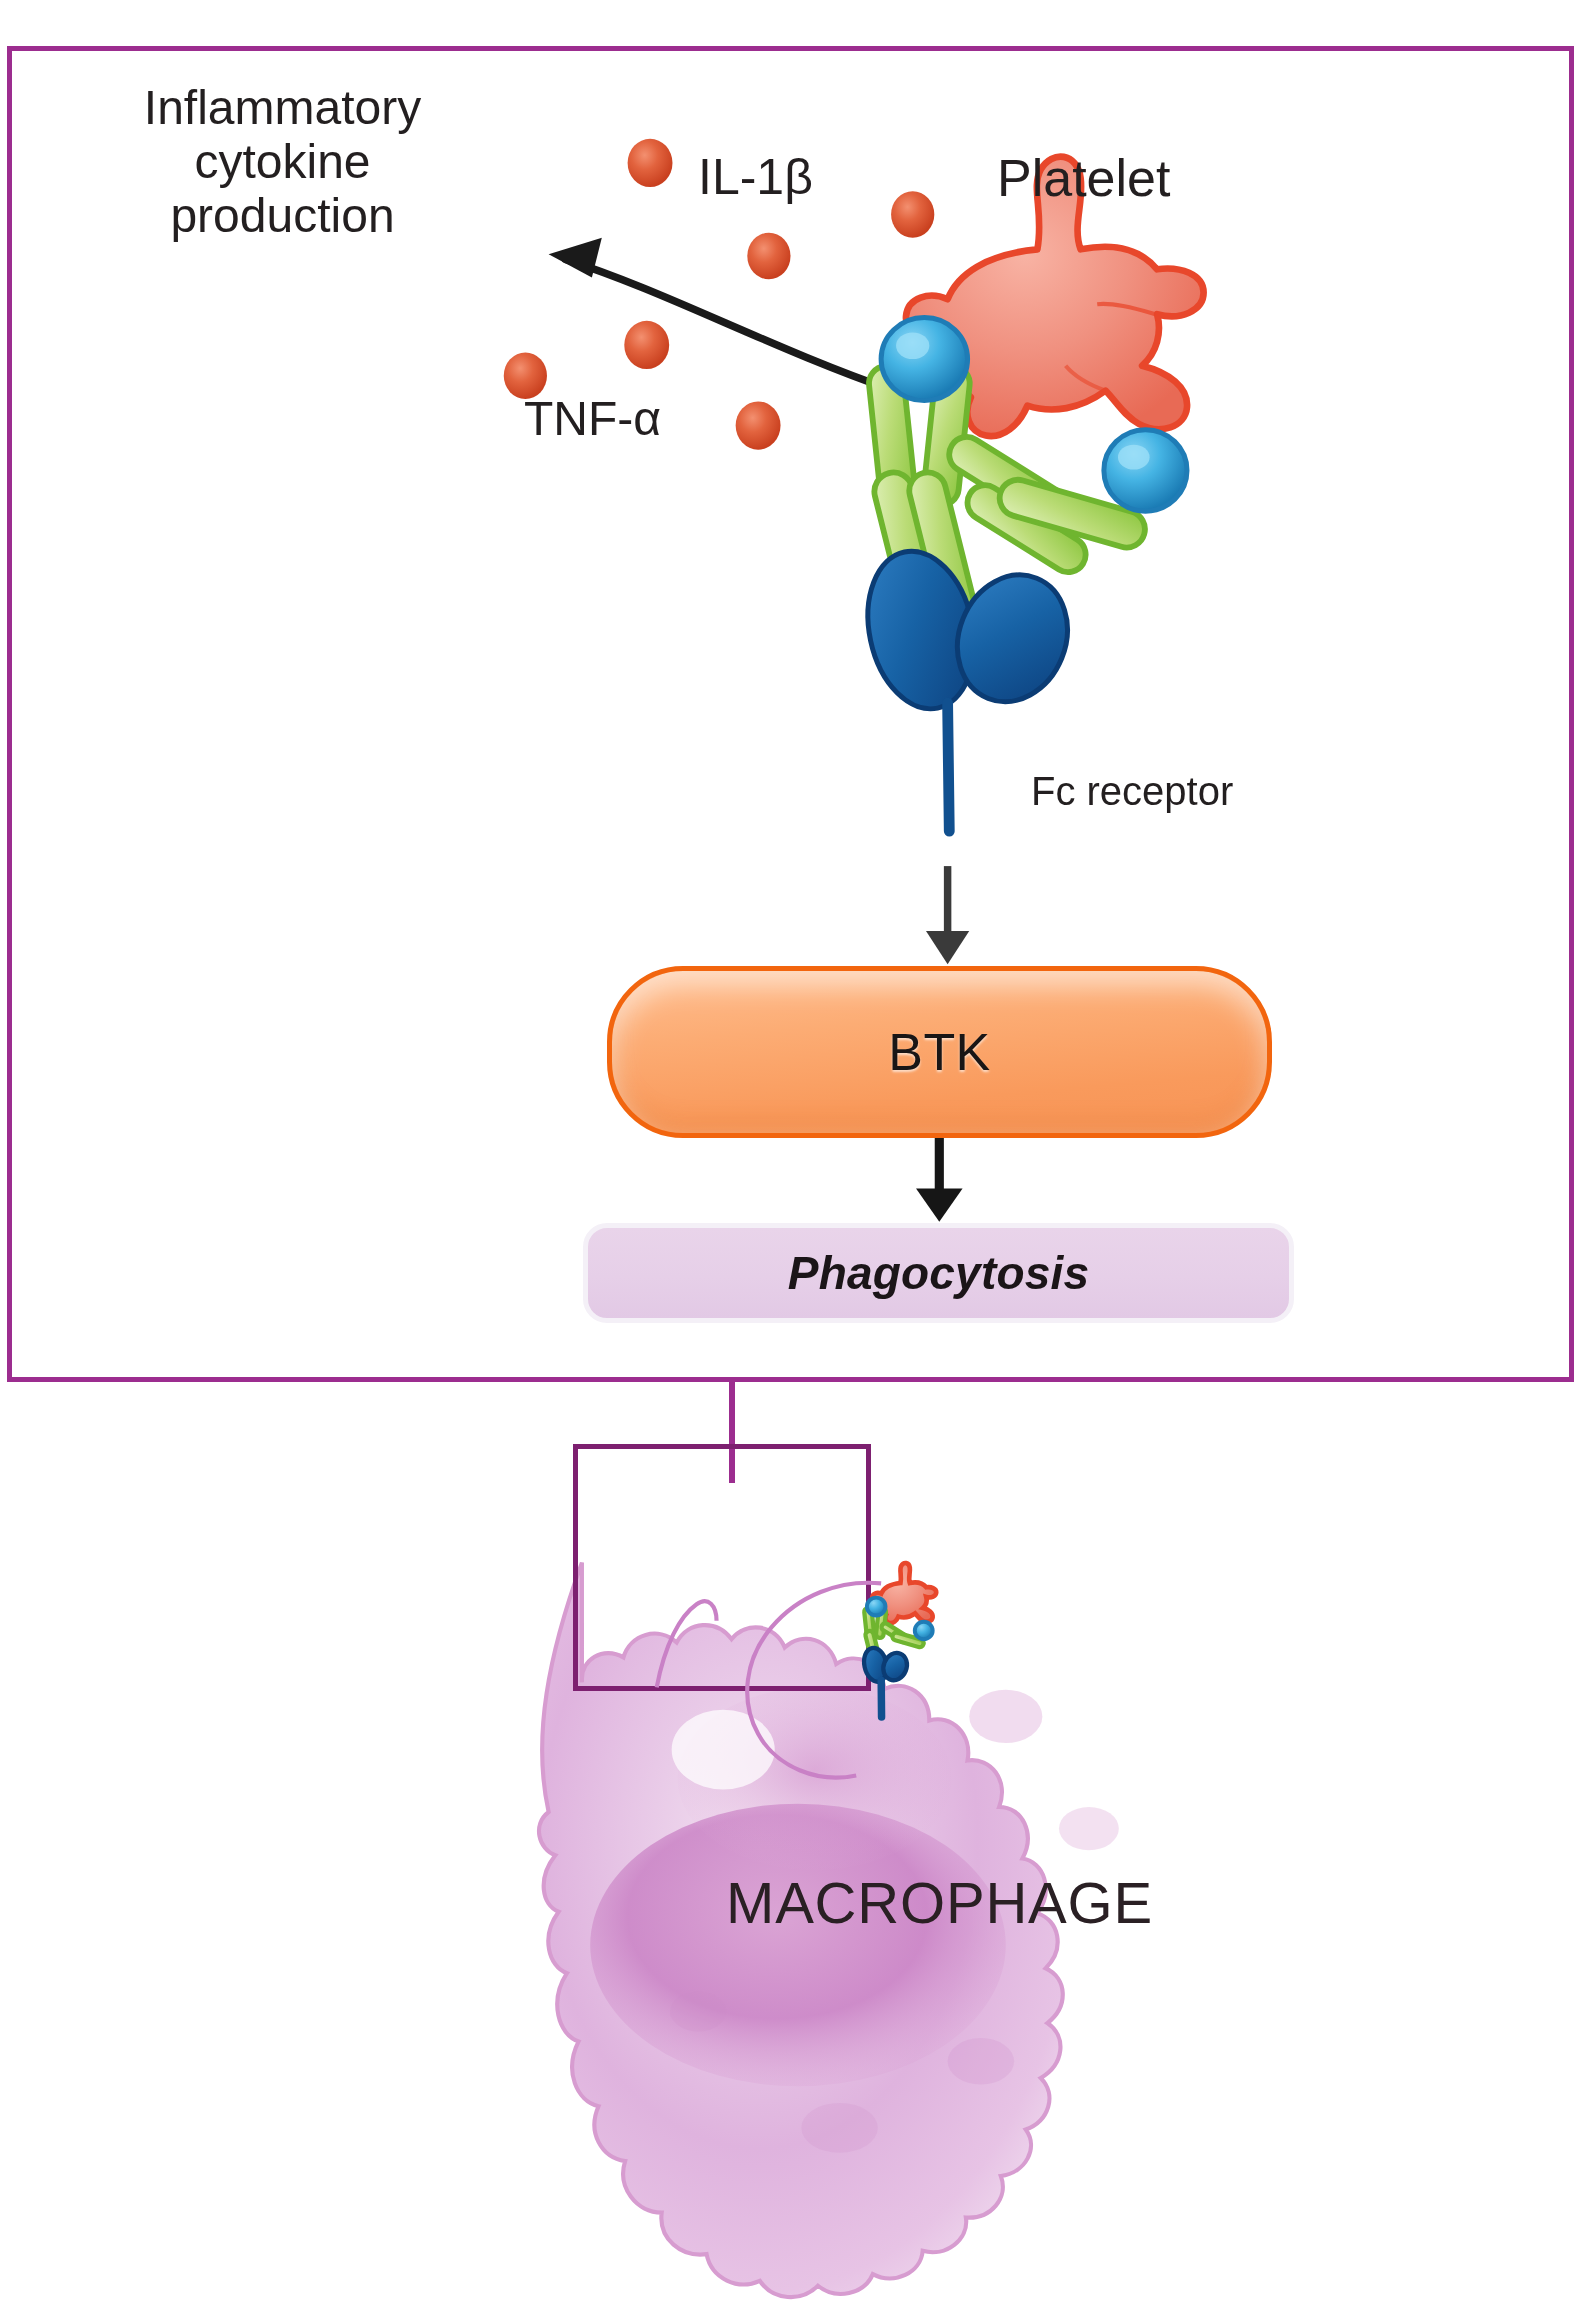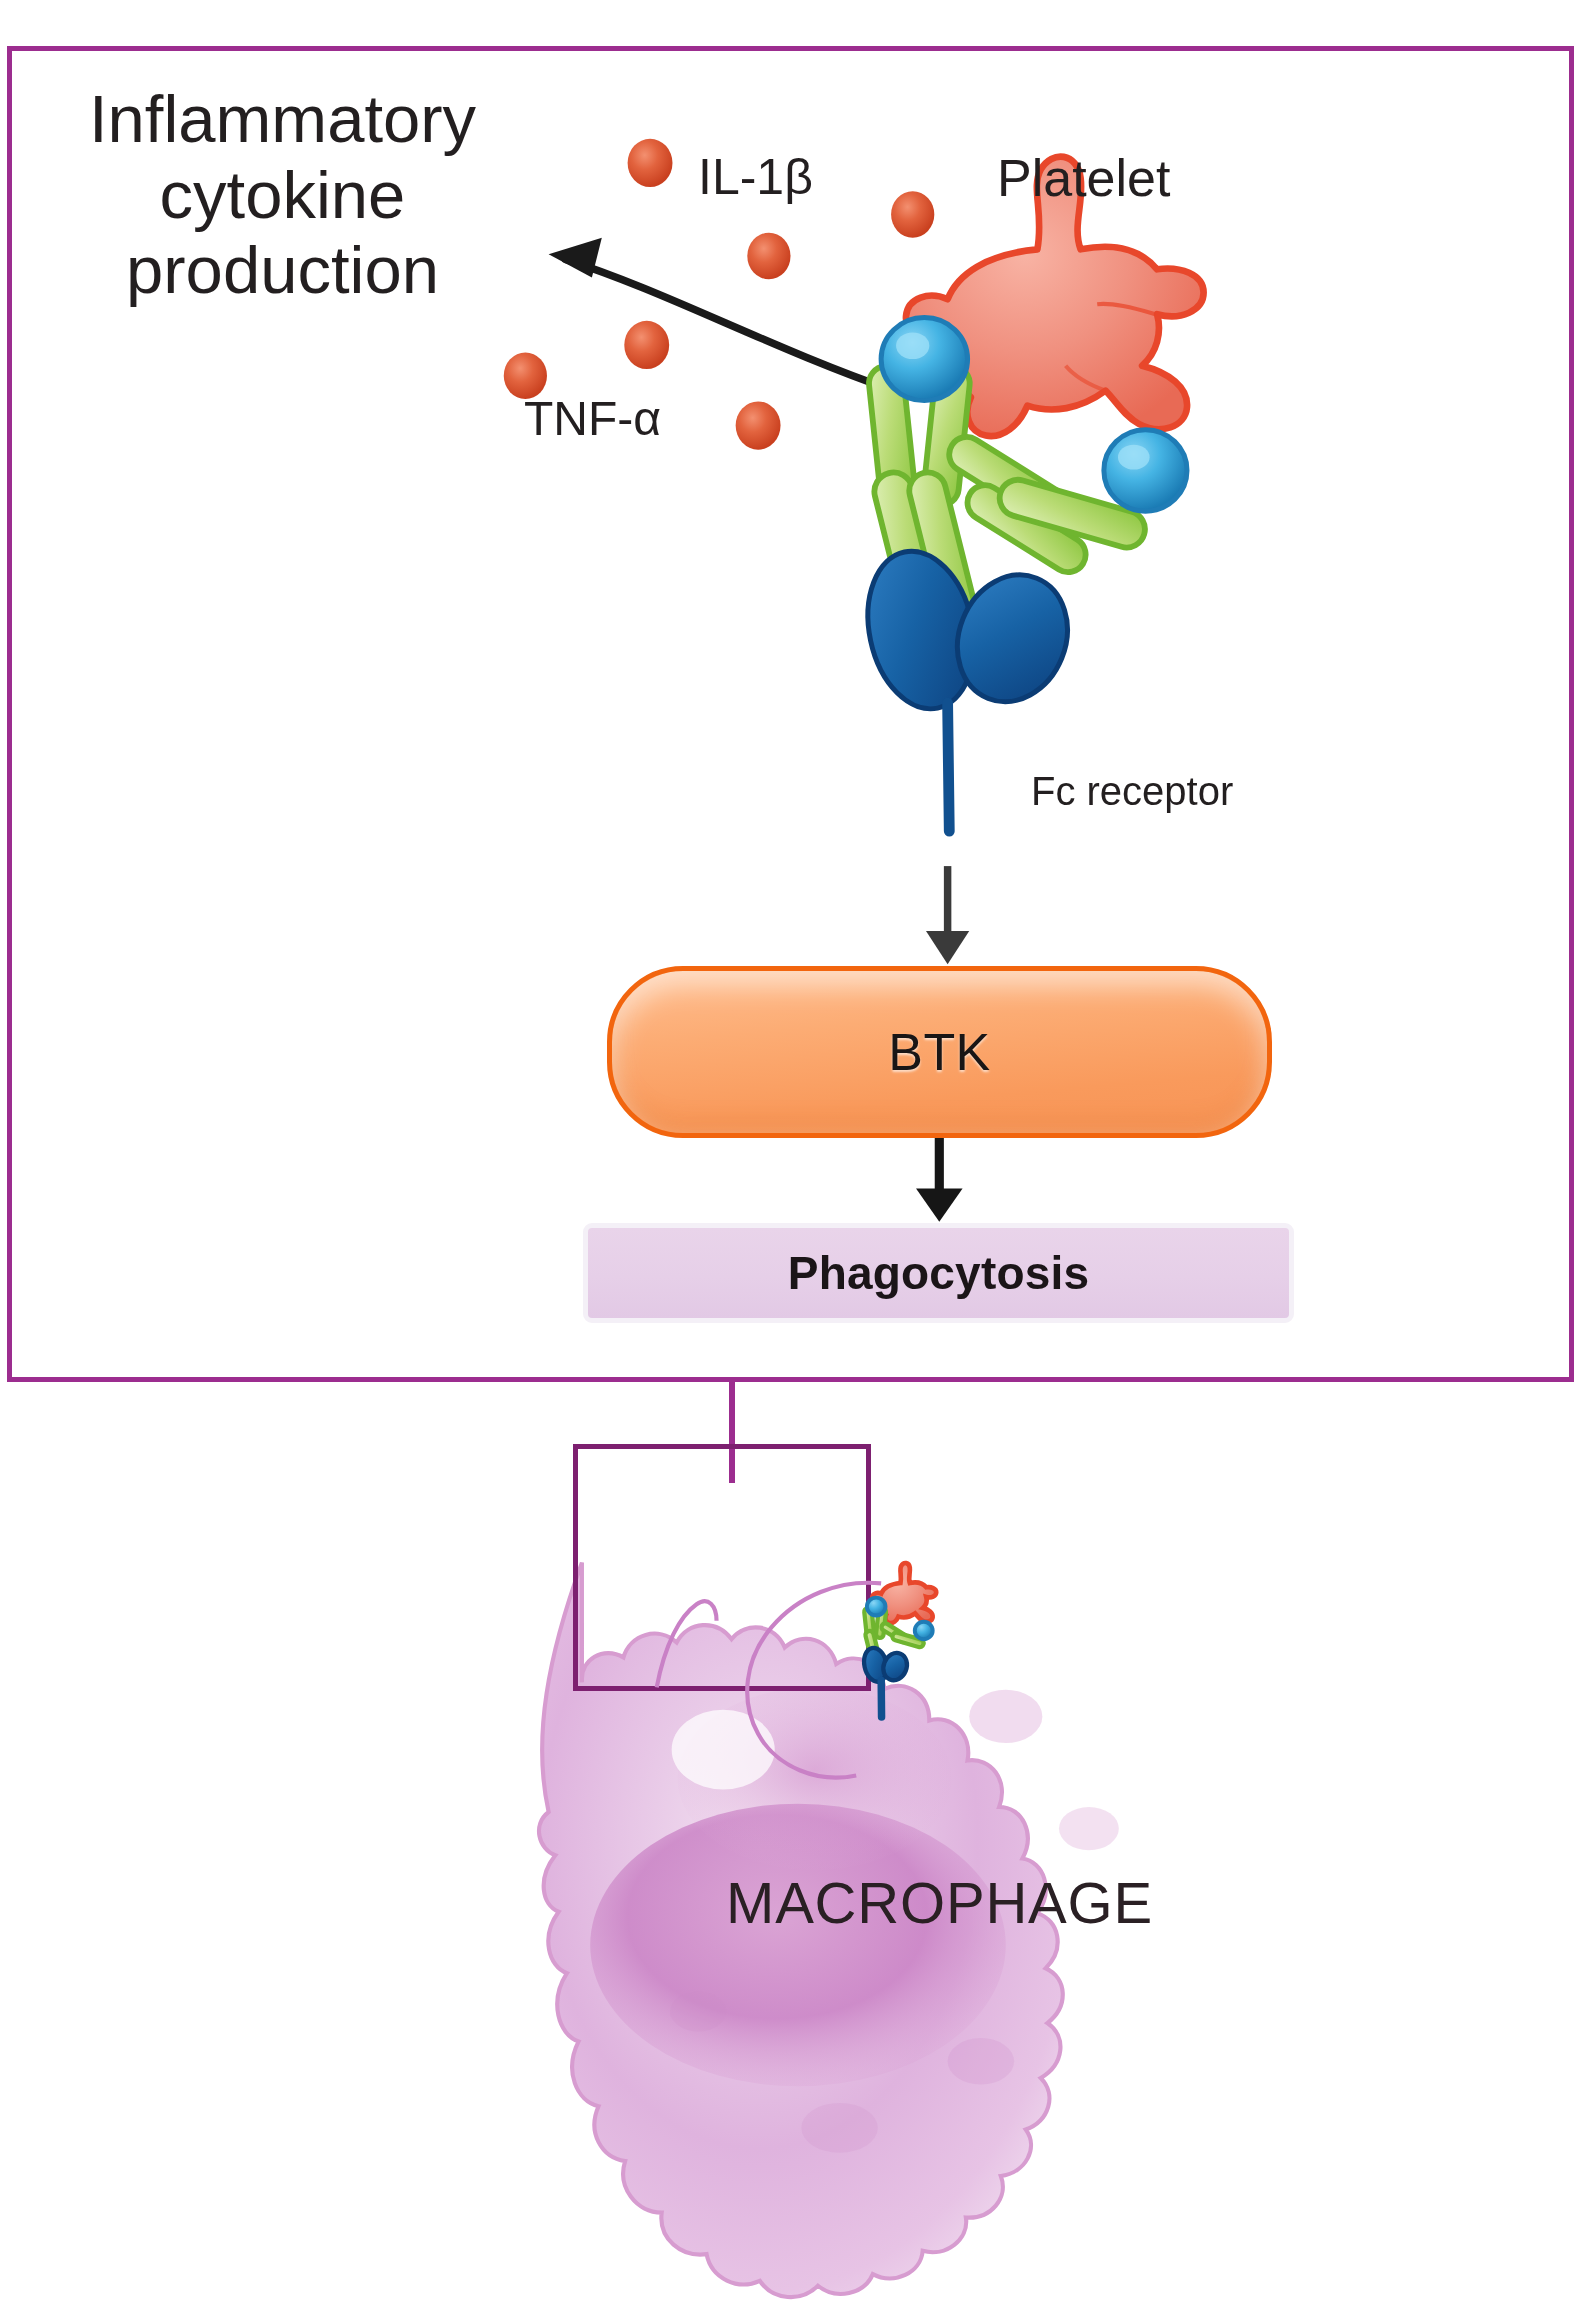--- a/index.html
+++ b/index.html
@@ -27,21 +27,21 @@
     position:absolute;left:0;top:0;width:881px;text-align:center;
     top:436px;font-size:57px;letter-spacing:0.8px;color:#2a2024;
     font-family:"Liberation Sans", sans-serif;
     margin-top:20px;
   }
 
   
   .lbl{position:absolute;color:#231f20;}
   .t-inflam{
     left:50px;top:81px;width:465px;text-align:center;
-    font-size:67px;line-height:1.13;color:#231f20;
+    font-size:48px;line-height:1.13;color:#231f20;
   }
   .t-il1b{left:698px;top:148px;font-size:50px;}
   .t-tnfa{left:524px;top:391px;font-size:48px;}
   .t-platelet{left:997px;top:148px;font-size:52px;}
   .t-fcr{left:1031px;top:769px;font-size:40px;}
 
   
   .btk-box{
     position:absolute;left:607px;top:966px;width:665px;height:172px;
     border-radius:76px;
@@ -50,25 +50,25 @@
     box-shadow:inset 0 13.3px 28px rgba(255,255,255,.58),
                inset 0 -11.6px 21.6px rgba(225,110,30,.22);
     box-sizing:border-box;
     display:flex;align-items:center;justify-content:center;
   }
   .btk-box span{font-size:52px;color:#191616;letter-spacing:0.4px;
     text-shadow:0 1.7px 2.5px rgba(255,255,255,.65);}
 
   .phago-box{
     position:absolute;left:583px;top:1223px;width:711px;height:100px;
-    border-radius:9px;
+    border-radius:24px;
     background:linear-gradient(180deg,#e9d4ea 0%,#e6cfe8 55%,#e2c9e5 100%);
     border:5.8px solid #f4f0f7;
     box-sizing:border-box;
-    display:flex;align-items:center;justify-content:center;
+    display:flex;align-items:center;justify-content:center;font-style:italic;
   }
   .phago-box span{font-size:46px;font-weight:bold;color:#1b1518;letter-spacing:0.2px;}
   .cell-svg{position:absolute;left:0;top:0;width:1596px;height:2319px;}
   .mol-svg{position:absolute;left:0;top:0;width:1596px;height:2319px;}
 </style>
 </head>
 <body>
 
 <div class="stage">
 

